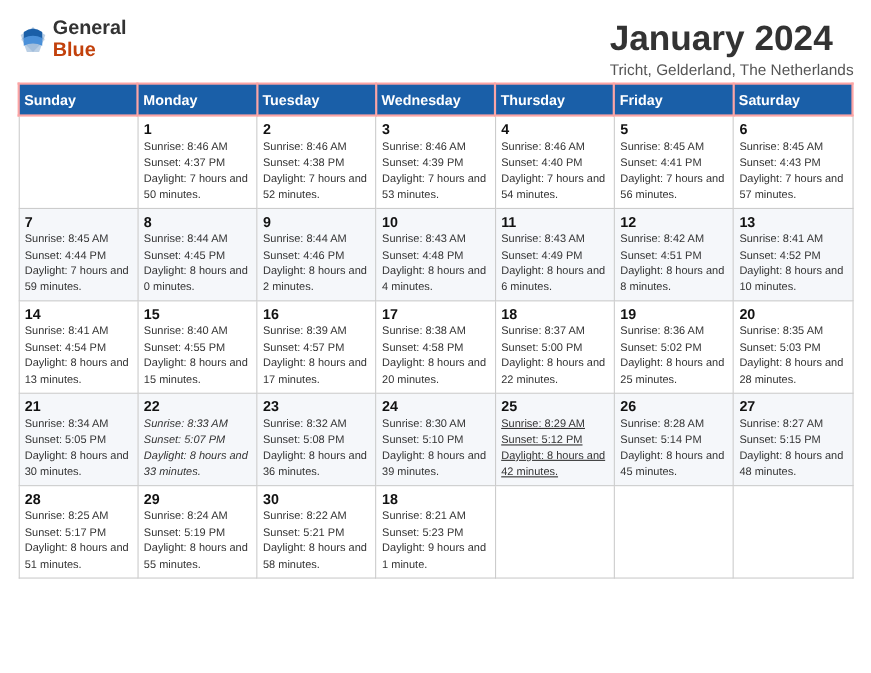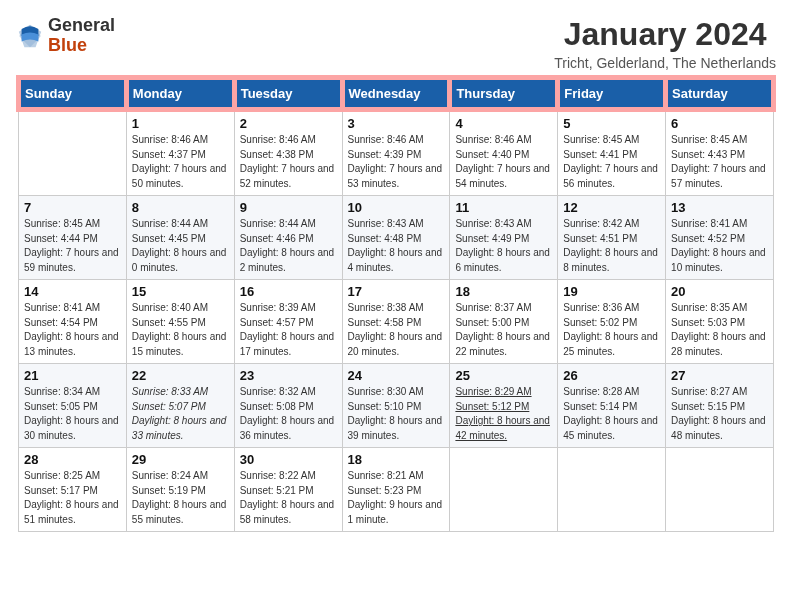--- a/index.html
+++ b/index.html
@@ -34,21 +34,21 @@
     .logo-blue {
       font-size: 18px;
       font-weight: bold;
       color: #c2410c;
     }
     .logo-icon {
       width: 28px;
       height: 28px;
     }
     .title-block {
-      text-align: center;
+      text-align: left;
     }
     .month-title {
       font-size: 32px;
       font-weight: bold;
       color: #333;
     }
     .location-title {
       font-size: 14px;
       color: #555;
       margin-top: 2px;
@@ -58,21 +58,21 @@
       border-collapse: collapse;
       border: 1px solid #ccc;
     }
     .calendar th {
       background-color: #1a5fa8;
       color: #fff;
       font-size: 13px;
       font-weight: bold;
       padding: 6px 4px;
       text-align: left;
-      border: 5px solid #fca5a5;
+      border: 2px solid #fca5a5;
     }
     .calendar td {
       vertical-align: top;
       padding: 4px 5px;
       border: 1px solid #ccc;
       font-size: 10.5px;
       color: #333;
       background: #fff;
       width: 108px;
       min-height: 80px;

